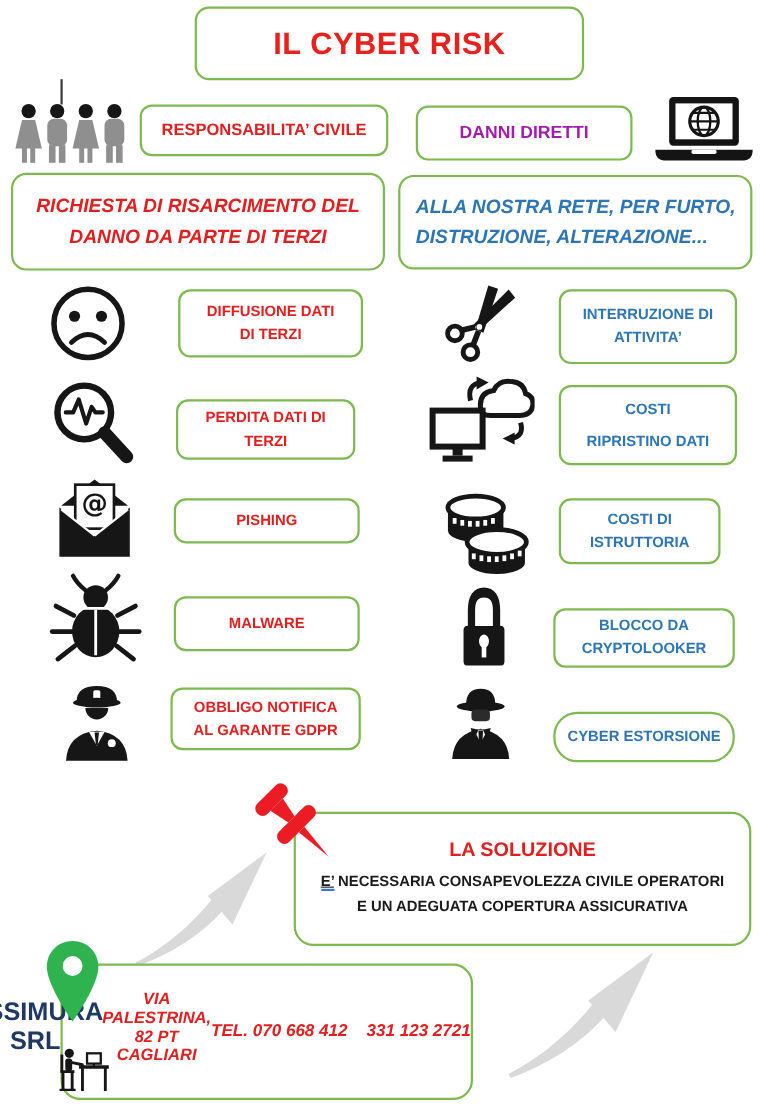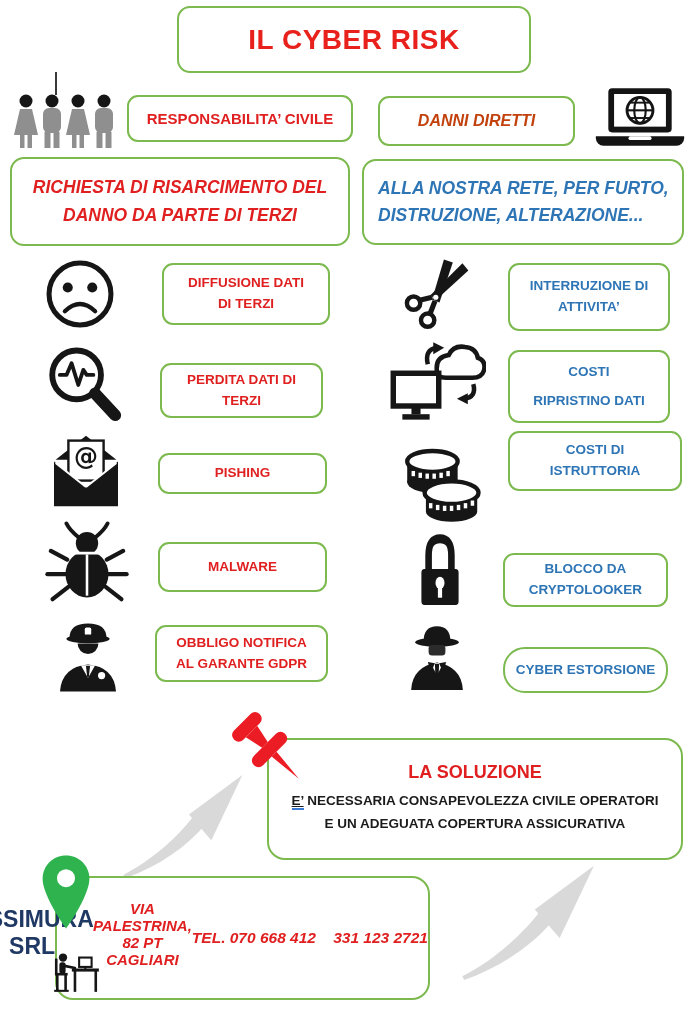--- a/index.html
+++ b/index.html
@@ -7,21 +7,21 @@
     position:relative; width:691px; height:1009px; background:#fff;
     font-family:"Liberation Sans", sans-serif; overflow:hidden;
   }
   .gbox{
     position:absolute; border:2px solid #7cb94e; border-radius:11px; background:#fff;
     display:flex; align-items:center; justify-content:center; text-align:center;
     box-sizing:border-box; font-weight:bold;
   }
   .icon{position:absolute;}
   .red{color:#e02020;}
-  .navy{color:#c2410c;font-style:italic;}
+  .navy{color:#a21caf;}
   .blue{color:#2e75b6;}
   .title-box{left:177px; top:6px; width:354px; height:67px; border-radius:13px; border-width:2.5px;}
   .title-box .t{font-size:28px; color:#e8211c; letter-spacing:0.5px;}
   .conn-line{position:absolute; left:55px; top:72px; width:2px; height:23px; background:#3a3a3a;}
   .hdr-box{font-size:15px;}
   .resp-box{left:127px; top:95px; width:226px; height:47px;}
   .danni-box{left:378px; top:96px; width:197px; height:50px; font-size:16px;}
   .desc-box{font-size:17.5px; font-style:italic; line-height:1.55; white-space:pre-line;}
   .ldesc{left:10px; top:157px; width:340px; height:89px; border-radius:14px;}
   .rdesc{left:362px; top:159px; width:322px; height:86px; border-radius:14px; justify-content:flex-start; text-align:left; padding-left:14px;}
@@ -245,21 +245,21 @@
   </div>
 
   <div class="gbox blue" style="left:508px; top:263px; width:162px; height:68px;">
     <span class="item-label">INTERRUZIONE DI
 ATTIVITA’</span>
   </div>
   <div class="gbox blue gap-lines" style="left:508px; top:350px; width:162px; height:73px;">
     <span class="item-label">COSTI
 RIPRISTINO DATI</span>
   </div>
-  <div class="gbox blue" style="left:508px; top:431px; width:174px; height:60px;">
+  <div class="gbox blue" style="left:508px; top:453px; width:147px; height:60px;">
     <span class="item-label">COSTI DI
 ISTRUTTORIA</span>
   </div>
   <div class="gbox blue" style="left:503px; top:553px; width:165px; height:54px;">
     <span class="item-label">BLOCCO DA
 CRYPTOLOOKER</span>
   </div>
   <div class="gbox blue" style="left:503px; top:647px; width:165px; height:46px;border-radius:22px;">
     <span class="item-label">CYBER ESTORSIONE</span>
   </div>

